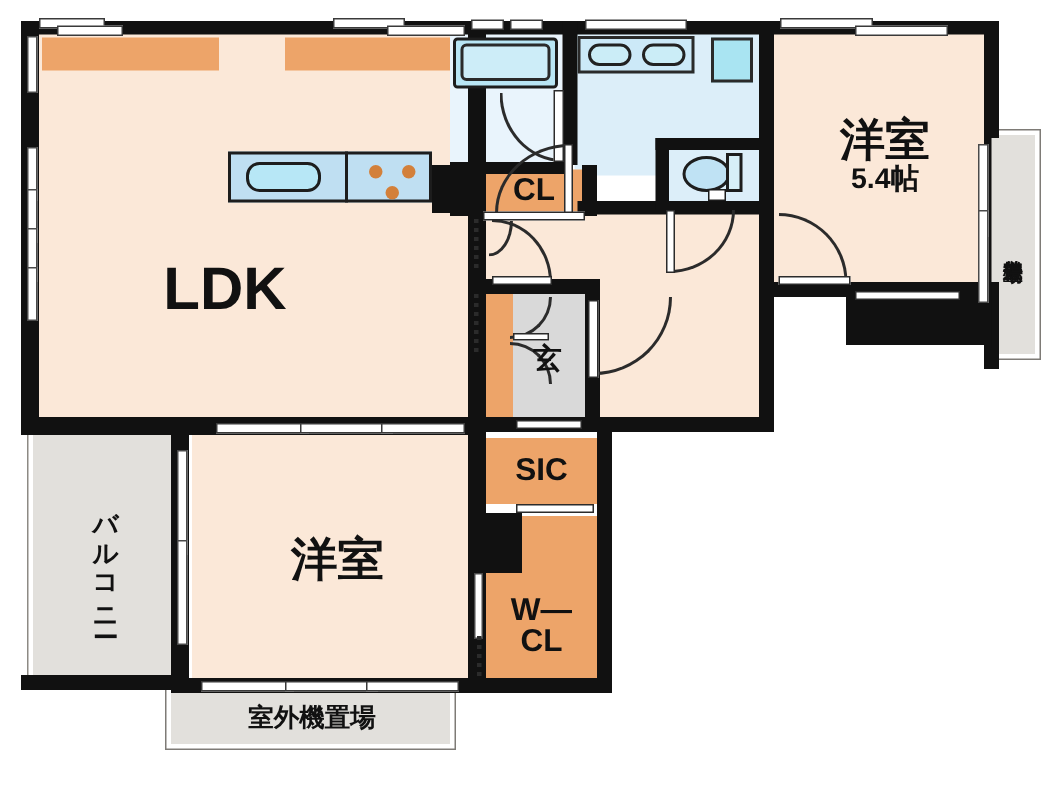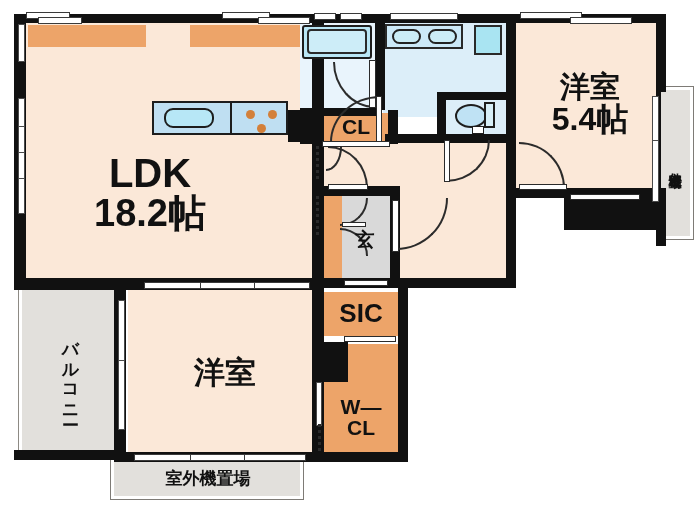--- a/index.html
+++ b/index.html
@@ -16,23 +16,23 @@
   .wall{background:#111111;}
   
   .lbl{display:flex;align-items:center;justify-content:center;color:#111;
        font-weight:bold;letter-spacing:0px;line-height:1.05;text-align:center;}
   .lbl-ldk{flex-direction:column;}
   .ldk-t1{font-size:40px;}
   .ldk-t2{font-size:38px;}
   .room-t1{font-size:31px;}
   .room-t2{font-size:30px;}
   .room5-t1{font-size:30px;}
-  .room5-t2{font-size:32px;}
+  .room5-t2{font-size:19px;}
   .cl-t{font-size:21px;font-weight:bold;}
-  .sic-t{font-size:26px;font-weight:bold;}
+  .sic-t{font-size:21px;font-weight:bold;}
   .wcl-t{font-size:21px;font-weight:bold;flex-direction:column;line-height:1.0;}
   .gen-t{font-size:19px;font-weight:bold;}
   .vert{writing-mode:vertical-rl;text-orientation:upright;font-size:17px;
         font-weight:bold;letter-spacing:2px;}
   .vert-s{writing-mode:vertical-rl;text-orientation:upright;font-size:13px;
         font-weight:bold;letter-spacing:1px;}
   .h-t{font-size:17px;font-weight:bold;}
   .tub{background:#B9E6F5;border:2px solid #1d1d1d;border-radius:3px;}
   .tubin{background:#CDEDF8;border:2px solid #2a2a2a;border-radius:4px;}
   .basin{background:#CBEDF7;border:2px solid #222;border-radius:12px;}
@@ -248,21 +248,20 @@
   <div class="abs dleaf" style="left:392px;top:200px;width:7px;height:52px;"></div>
 
   <div class="abs arc arc-br" style="left:340px;top:198px;width:28px;height:28px;"></div>
   <div class="abs arc arc-tr" style="left:340px;top:228px;width:28px;height:28px;"></div>
   <div class="abs dleaf" style="left:342px;top:222px;width:24px;height:5px;"></div>
 
   <div class="abs arc arc-br" style="left:326px;top:147px;width:16px;height:24px;"></div>
 
   <div class="abs lbl lbl-ldk" style="left:60px;top:148px;width:180px;height:90px;">
     <span class="ldk-t1">LDK</span>
-    <span class="ldk-t2">18.2帖</span>
   </div>
 
   <div class="abs lbl lbl-ldk" style="left:150px;top:330px;width:150px;height:86px;">
     <span class="room-t1">洋室</span>
   </div>
 
   <div class="abs lbl lbl-ldk" style="left:520px;top:62px;width:140px;height:84px;">
     <span class="room5-t1">洋室</span>
     <span class="room5-t2">5.4帖</span>
   </div>

